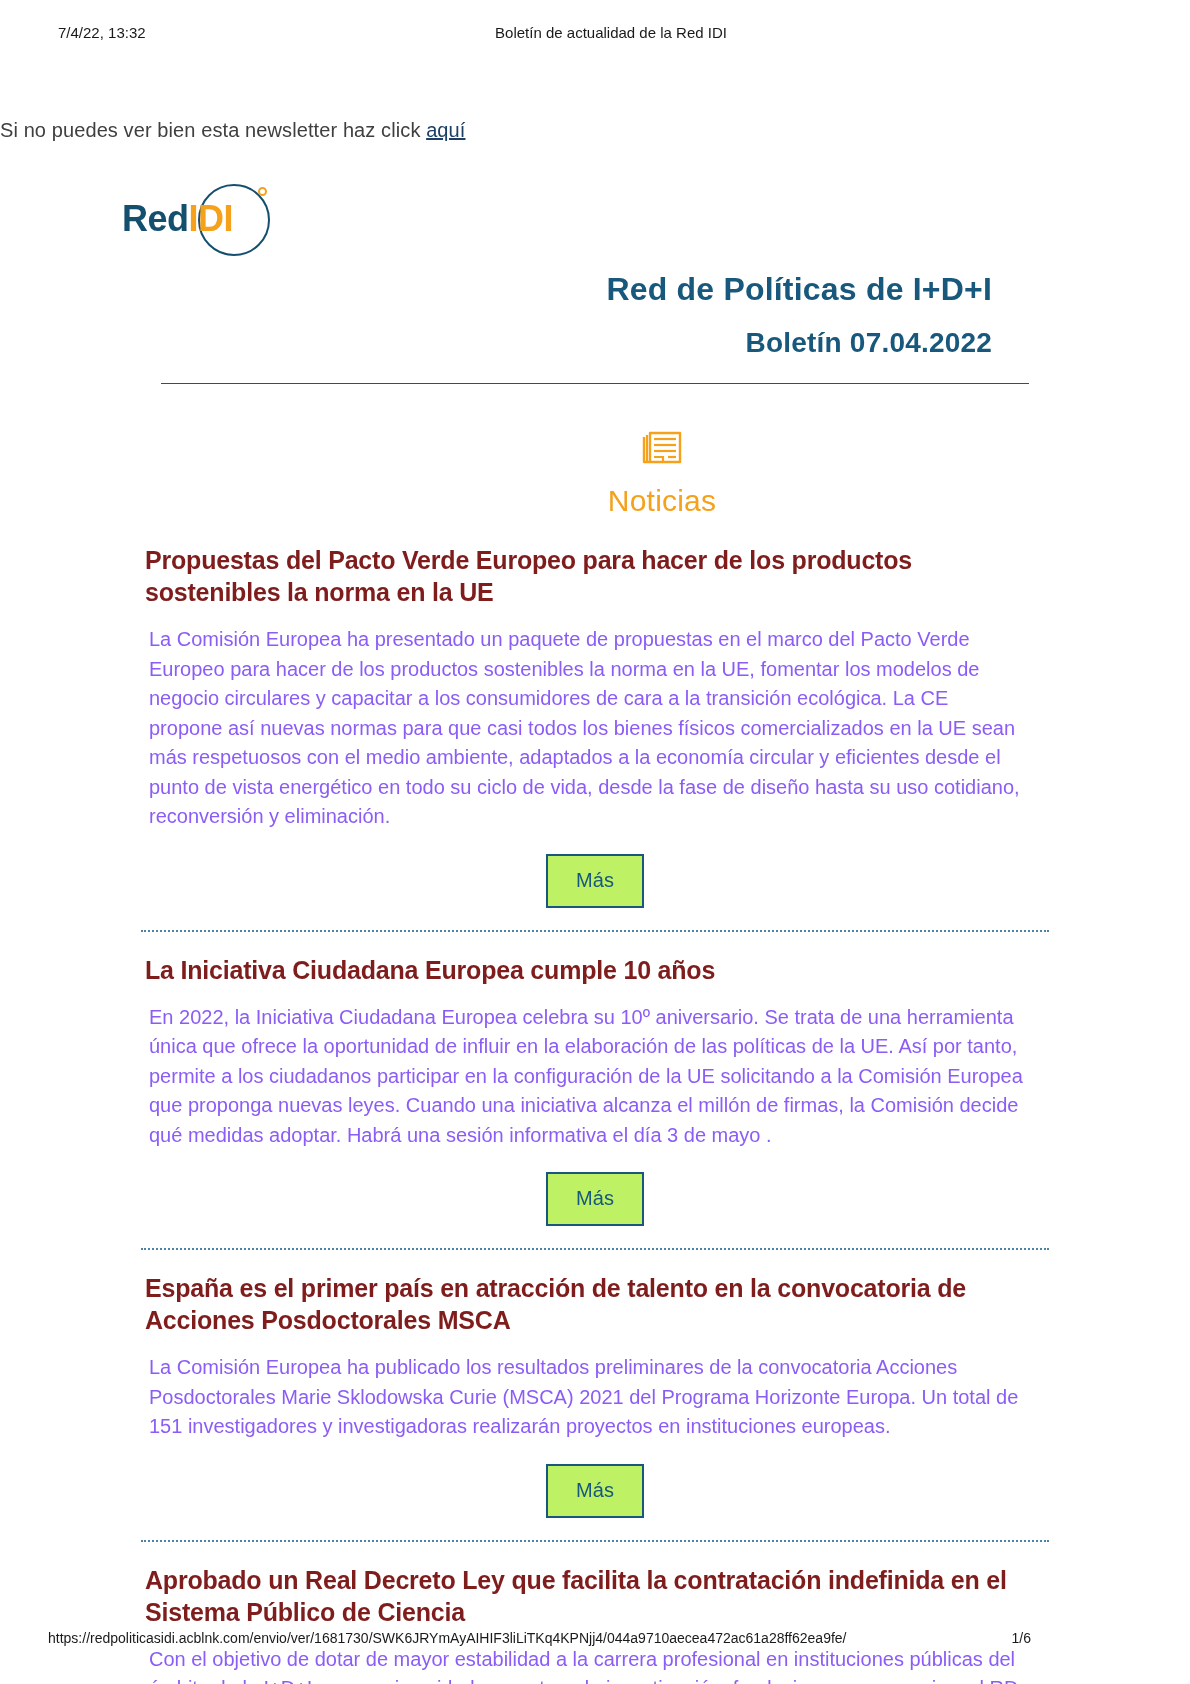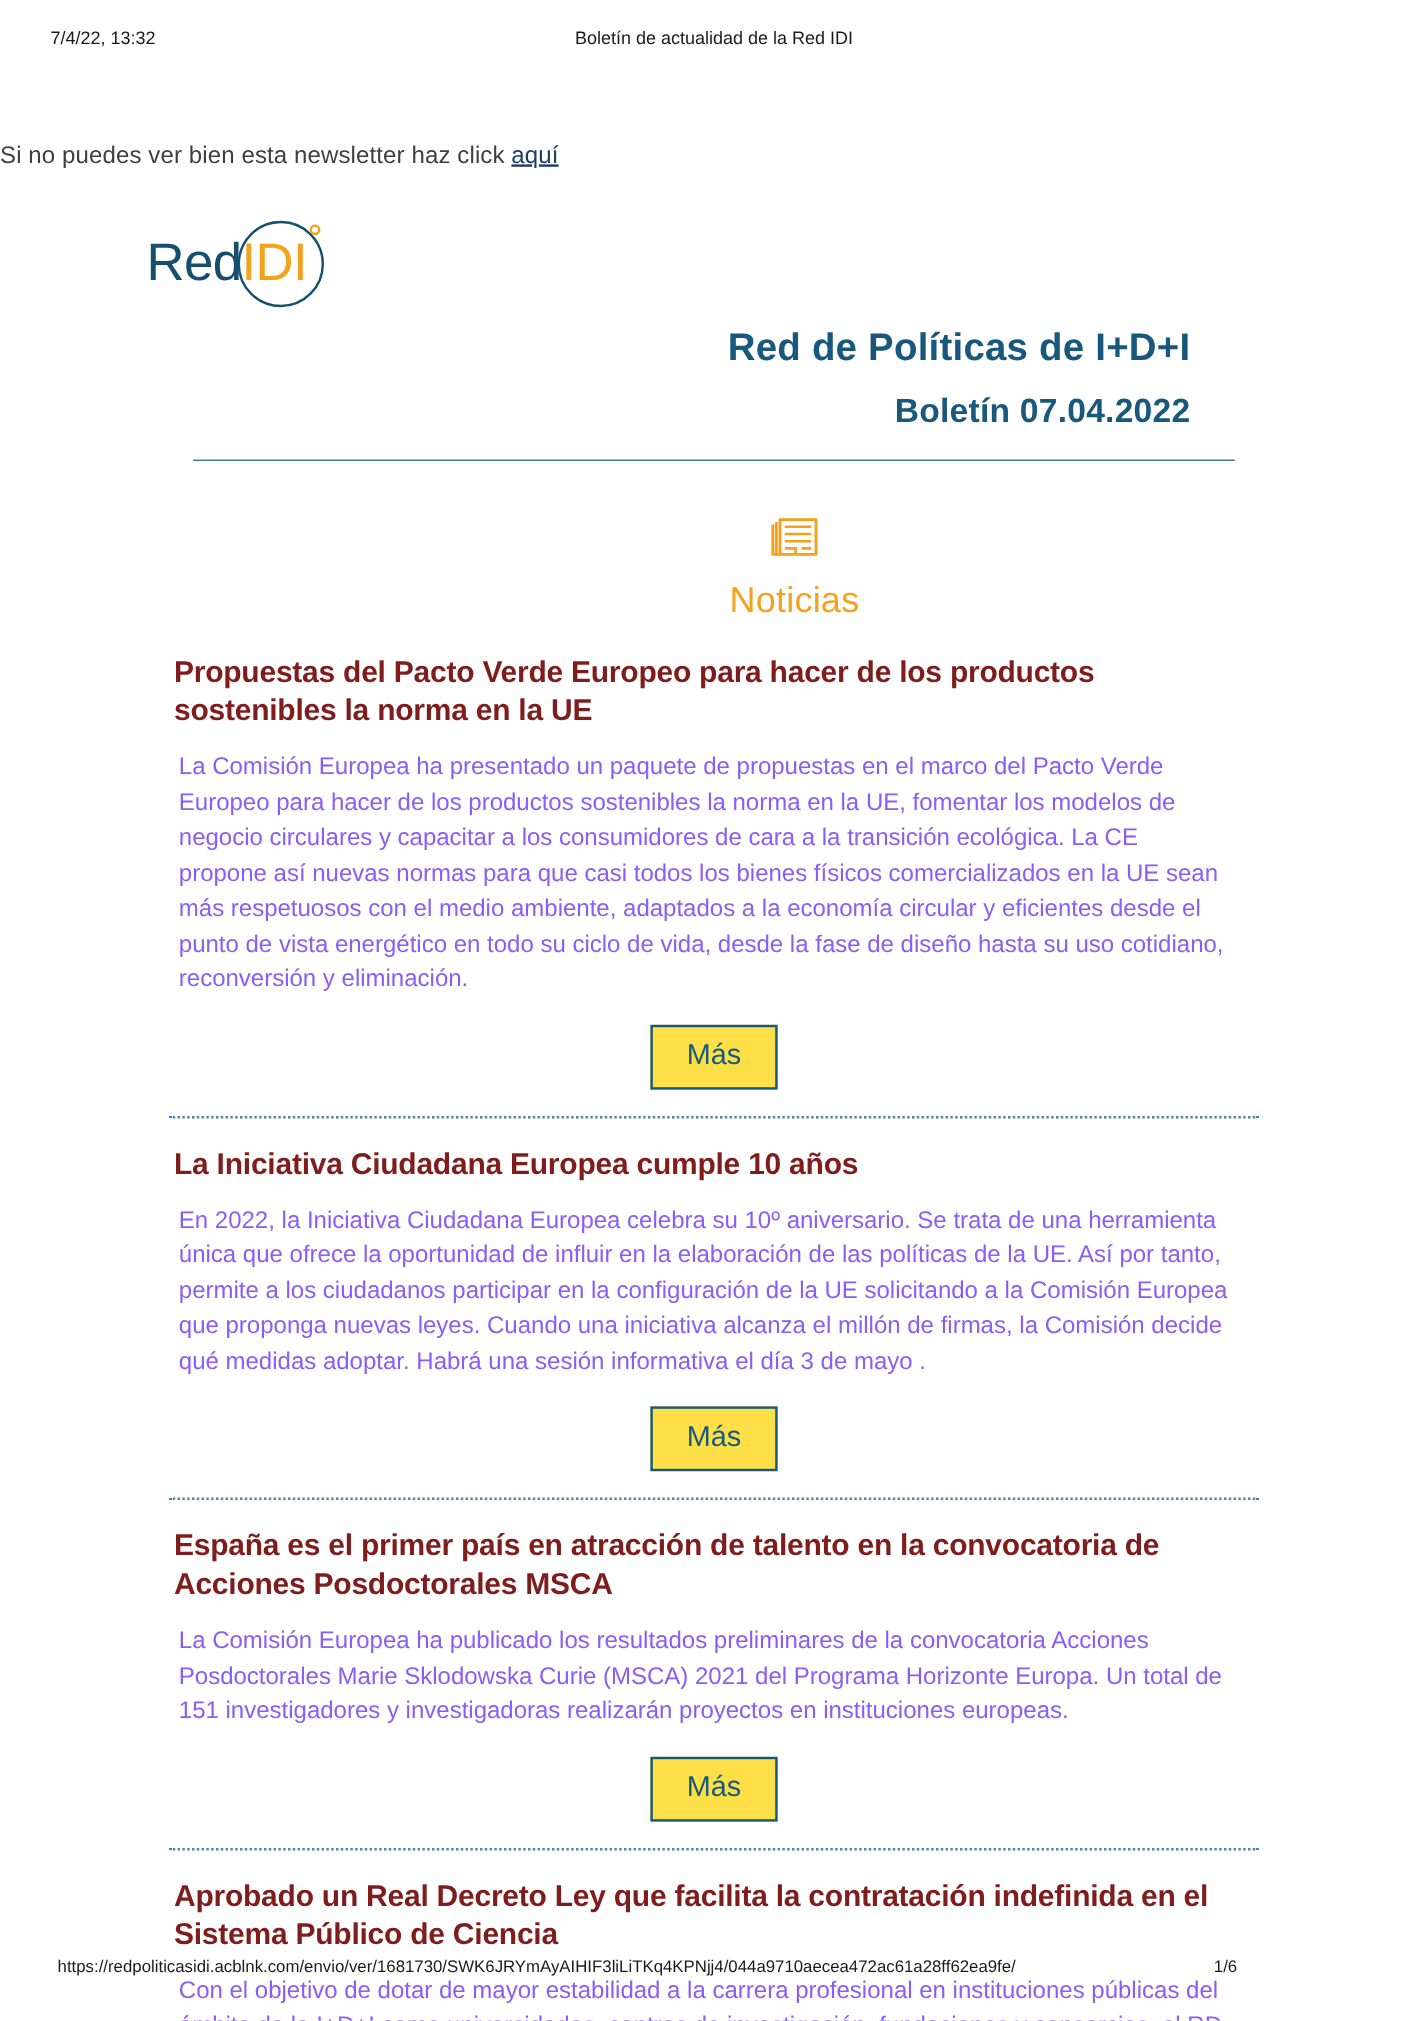--- a/index.html
+++ b/index.html
@@ -13,21 +13,21 @@
     font-family: "Liberation Sans", sans-serif;
     color: #1c1c1c;
     position: relative;
     overflow: hidden;
   }
 
   
   .print-header {
     position: absolute;
     top: 24px;
-    left: 0;
+    left: 16px;
     width: 993px;
     height: 20px;
     font-size: 15px;
     color: #1a1a1a;
   }
   .print-header .ph-left {
     position: absolute;
     left: 42px;
     top: 0;
     white-space: nowrap;
@@ -67,22 +67,22 @@
   }
   .logo {
     position: relative;
     width: 170px;
     height: 86px;
   }
   .logo-text {
     position: absolute;
     left: 0;
     top: 21px;
-    font-size: 44px;
-    font-weight: normal;
+    font-size: 36px;
+    font-weight: bold;
     letter-spacing: -0.5px;
     line-height: 44px;
     white-space: nowrap;
   }
   .logo-red { color: #14506e; }
   .logo-idi { color: #f5a11b; }
   .logo-ring {
     position: absolute;
     left: 76px;
     top: 8px;
@@ -169,23 +169,23 @@
     font-weight: 300;
     max-width: 876px;
   }
   .btn-row {
     display: flex;
     justify-content: center;
     margin-top: 22px;
   }
   .more-btn {
     border: 2px solid #17587c;
-    background: #fde047;
+    background: #bef264;
     color: #17587c;
-    font-size: 24px;
+    font-size: 20px;
     font-weight: 300;
     font-family: "Liberation Sans", sans-serif;
     padding: 12px 28px 14px 28px;
     line-height: 24px;
     cursor: pointer;
     min-width: 66px;
     text-align: center;
   }
   .divider {
     margin: 20px 0 0 0;

